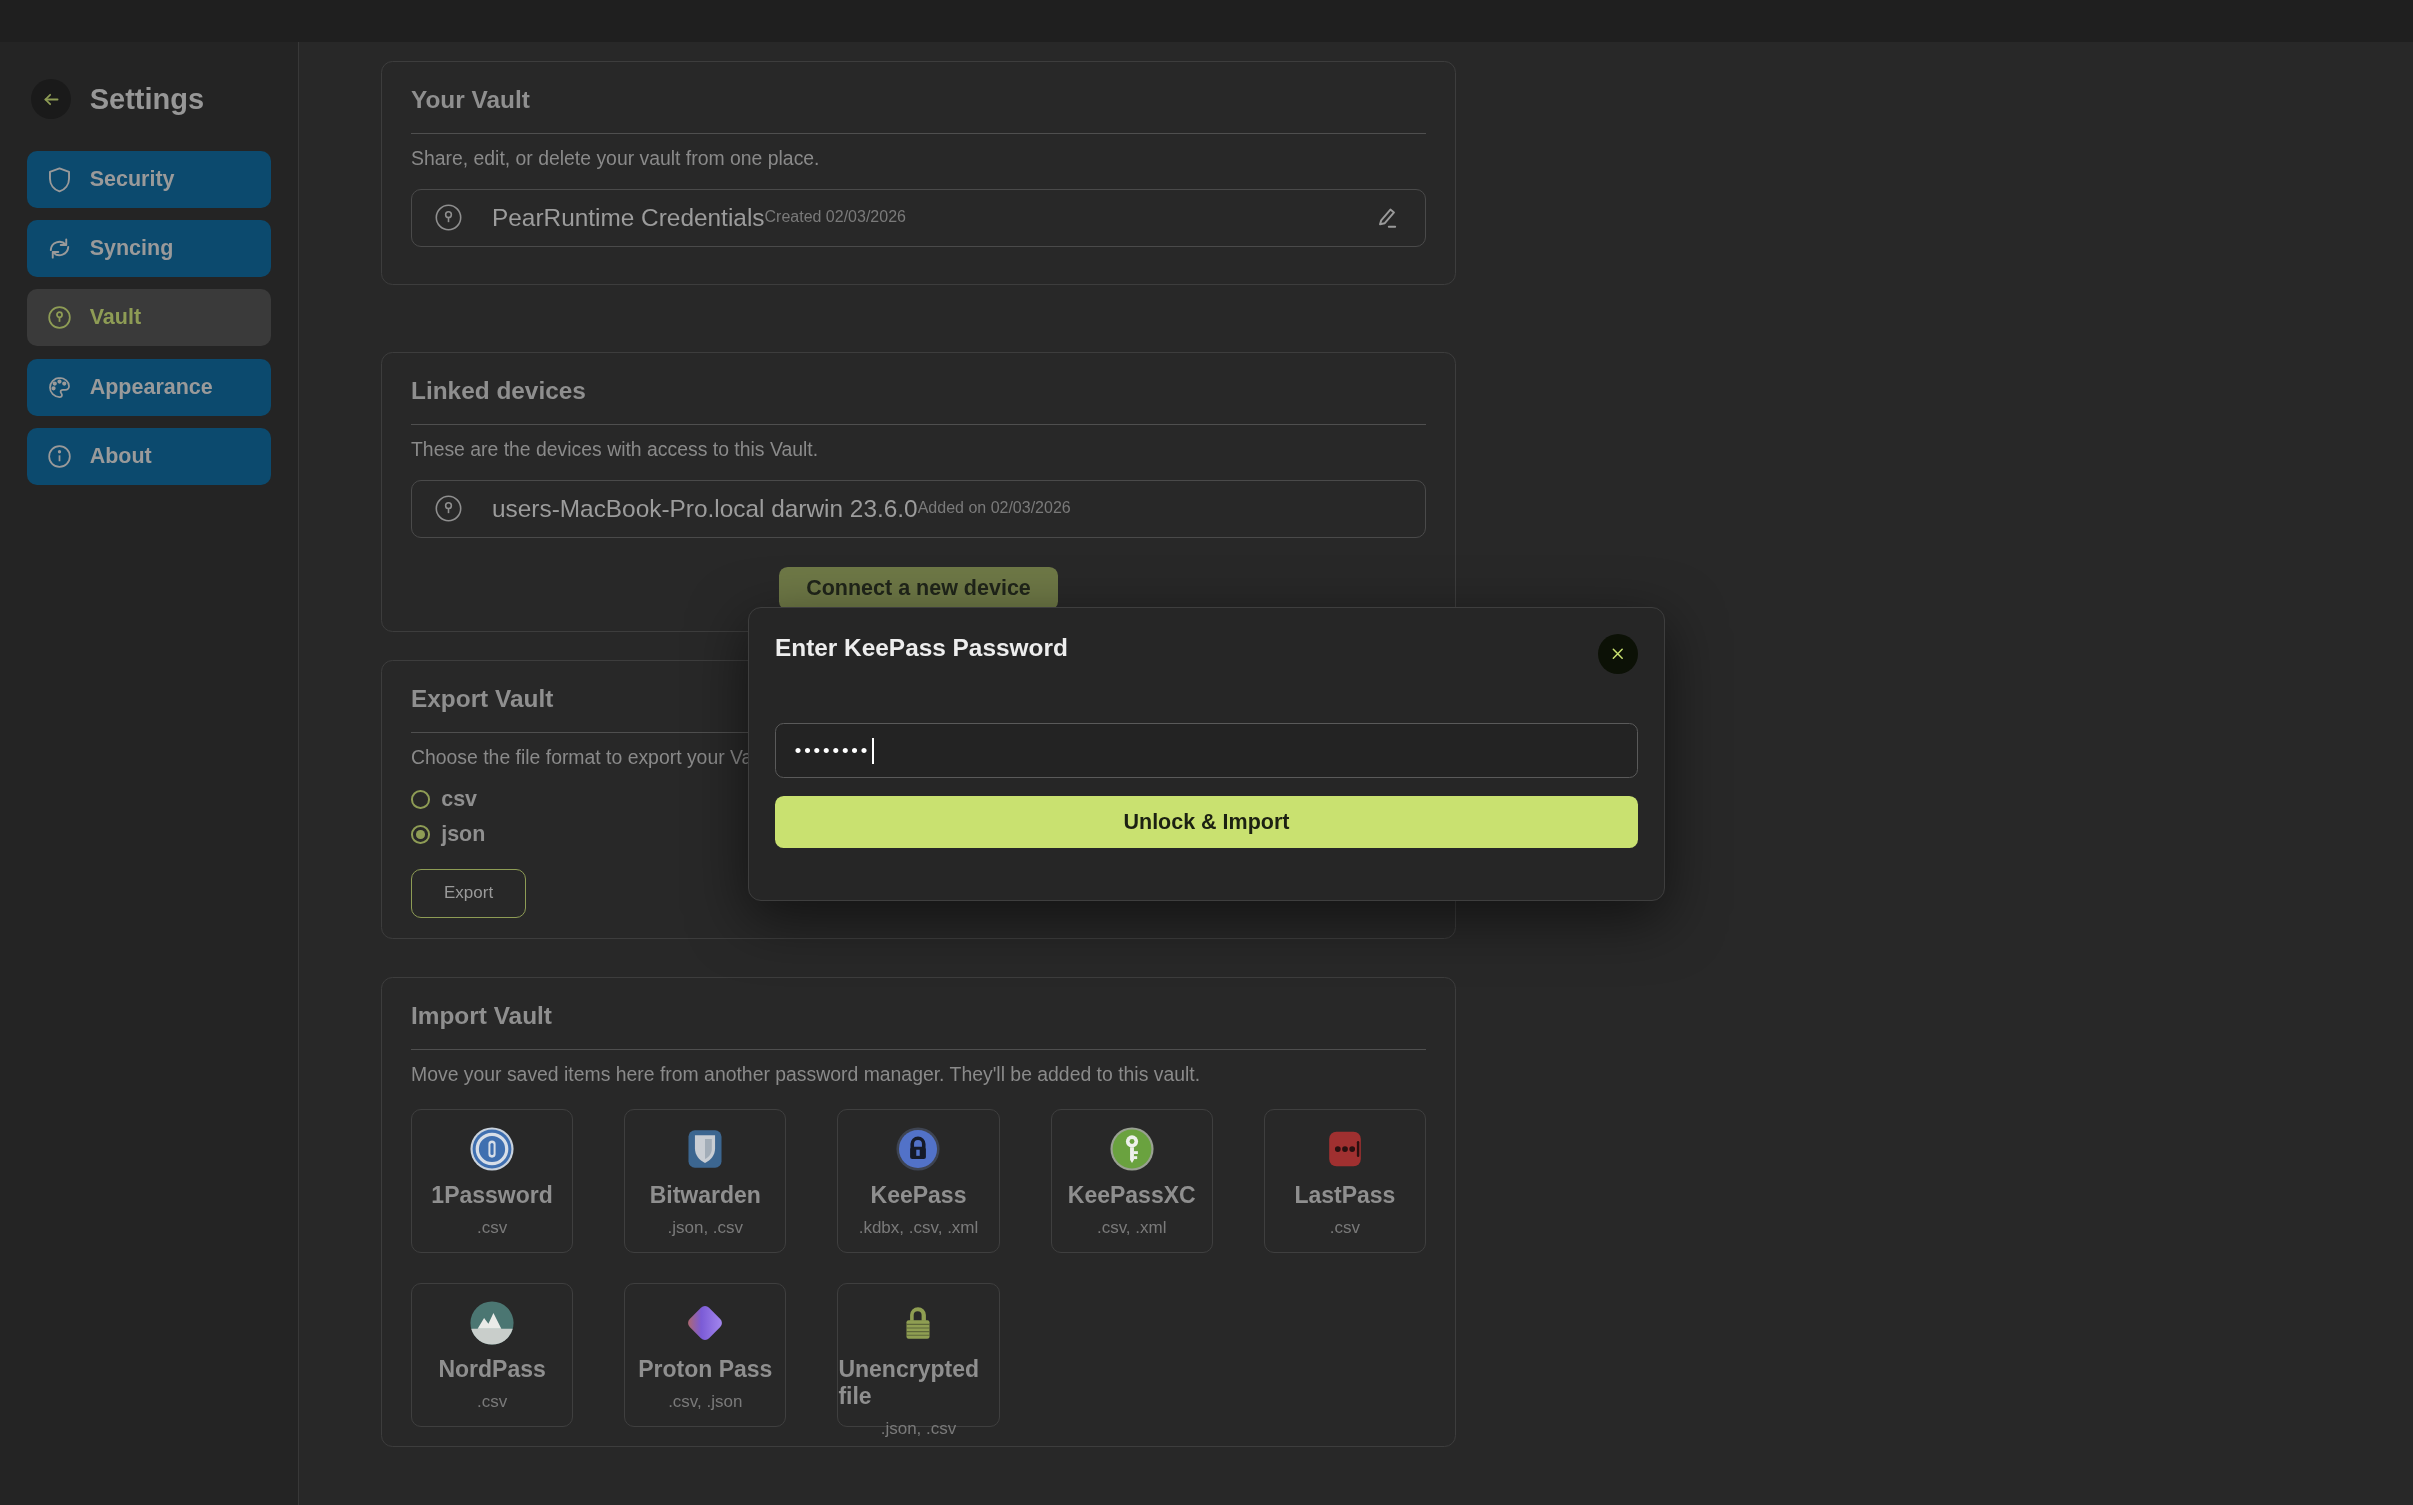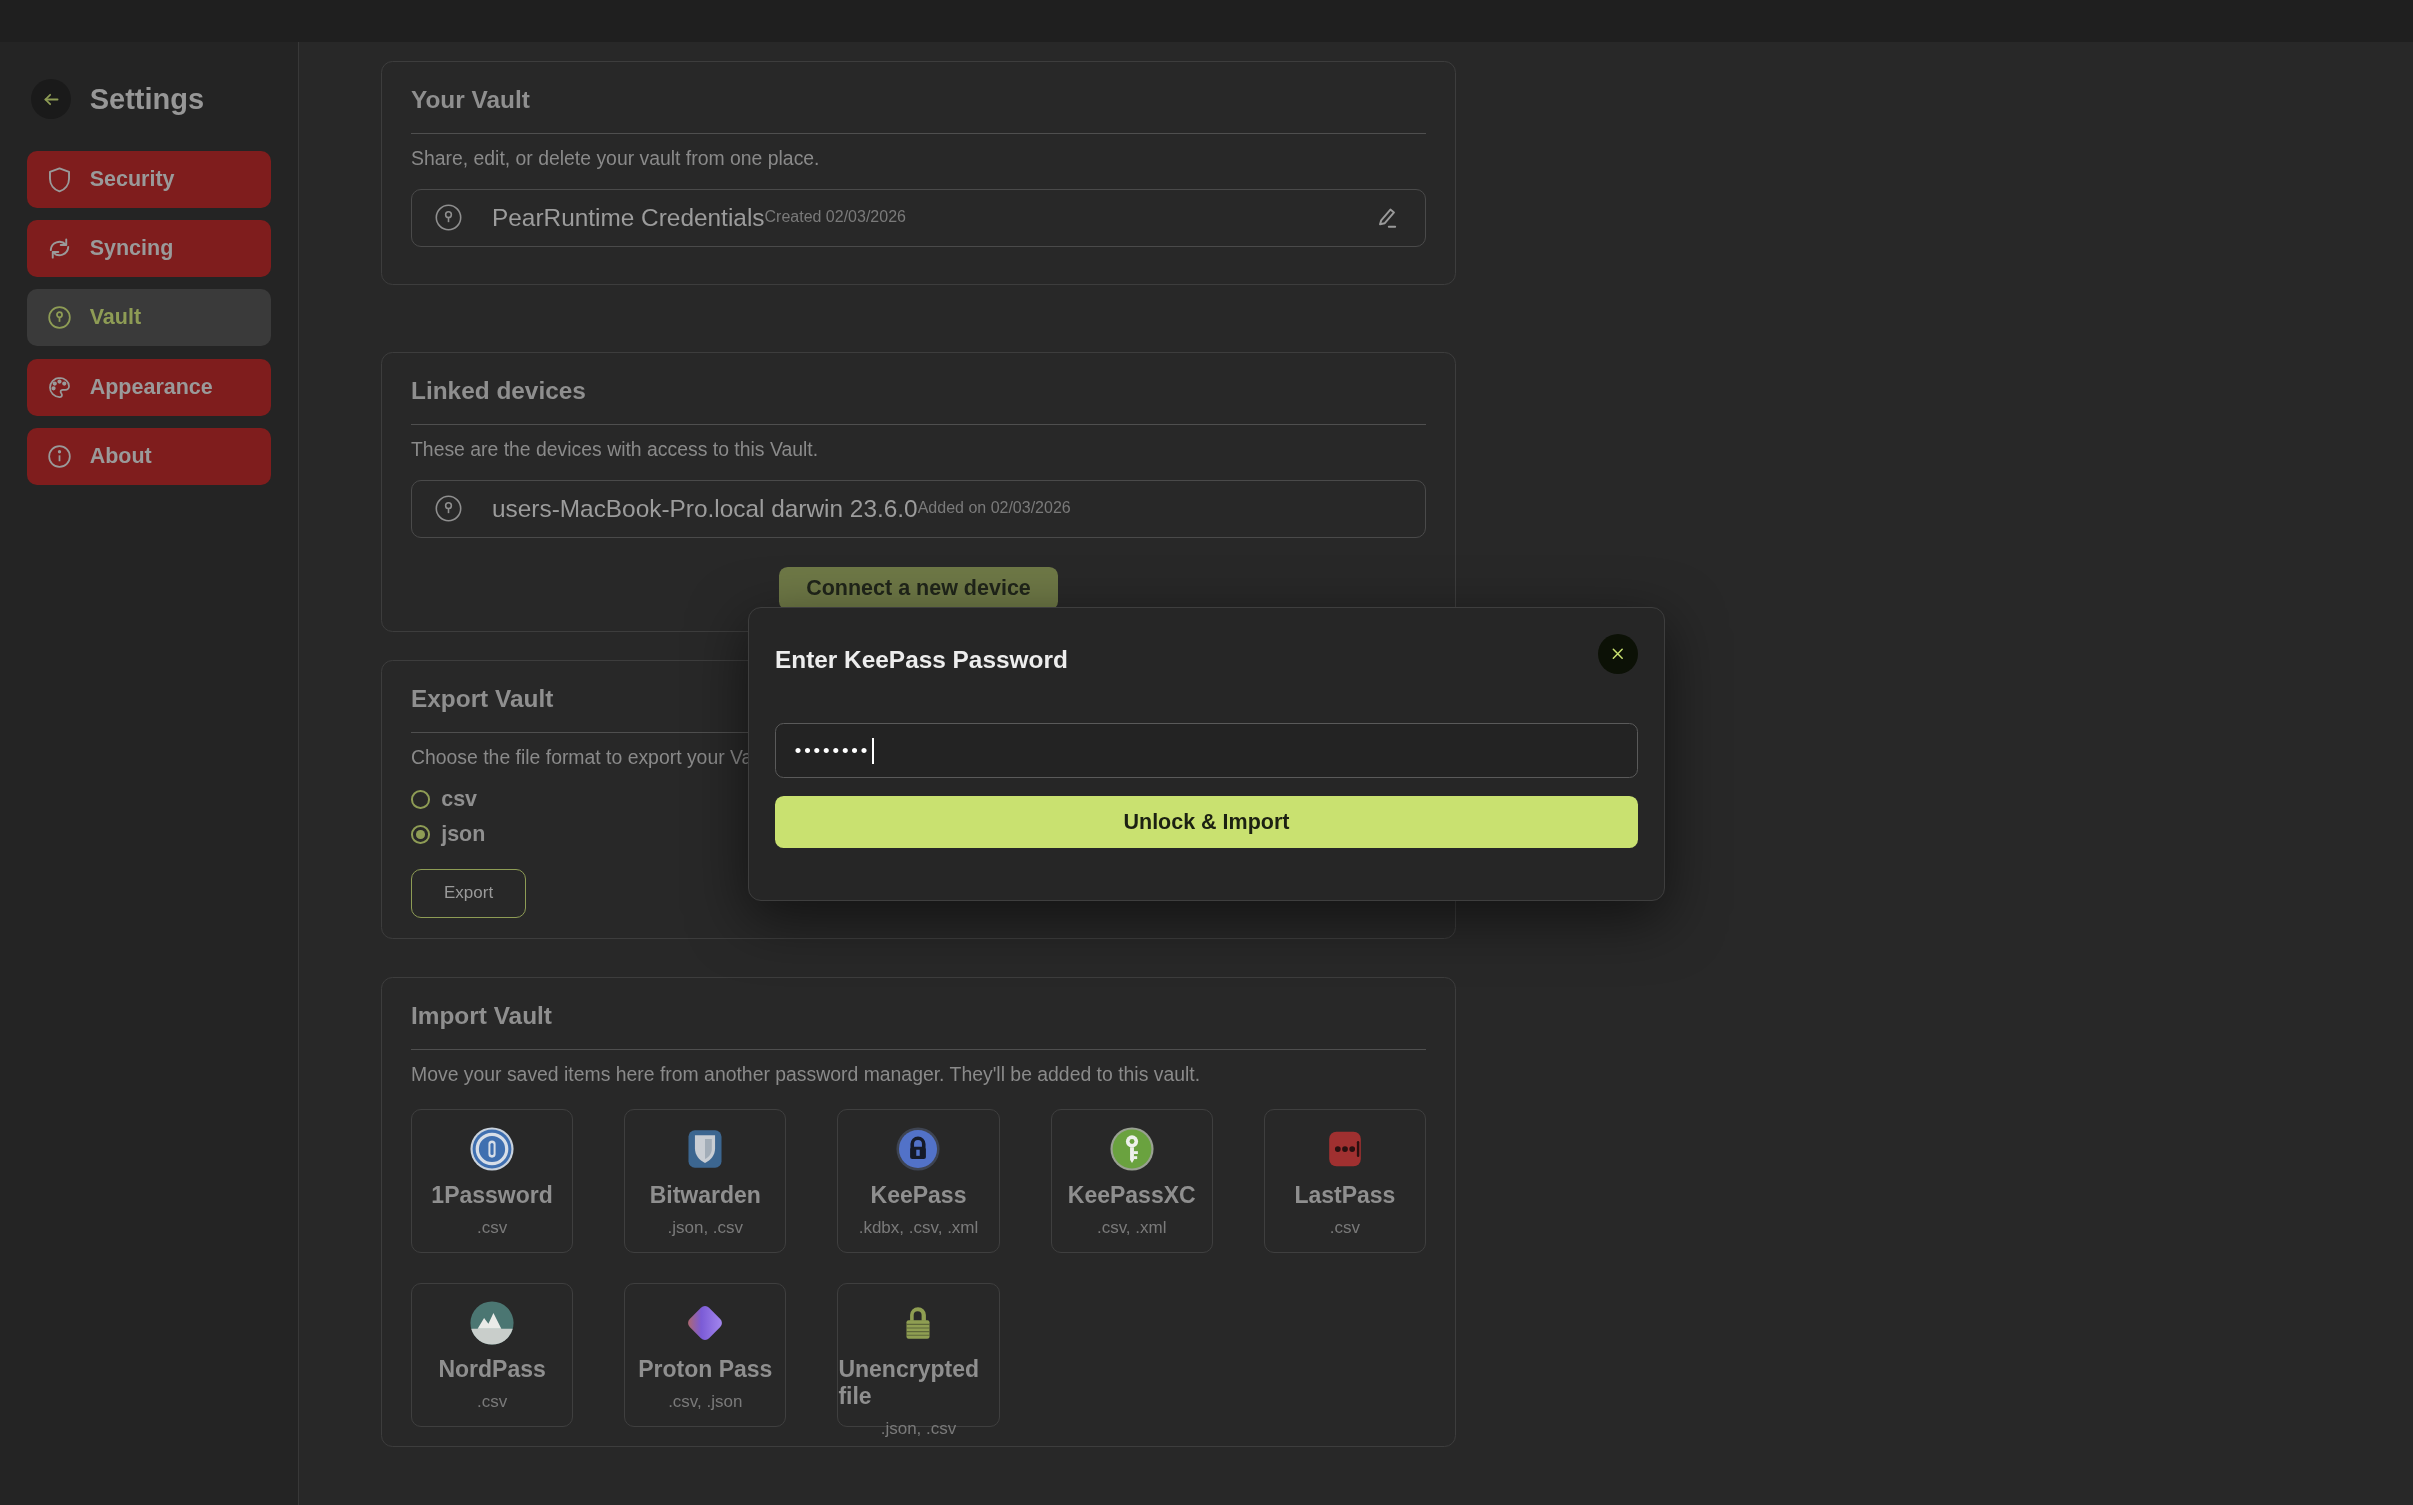--- a/index.html
+++ b/index.html
@@ -24,21 +24,21 @@
   .back-btn {
     width: 40px; height: 40px; border-radius: 50%;
     background: #1a1a1a; color: #8e9c55;
     display: flex; align-items: center; justify-content: center;
     cursor: pointer; flex: 0 0 auto;
   }
   .back-btn svg { width: 23px; height: 23px; }
   .sidebar-title { font-size: 29px; font-weight: 700; color: #979797; }
   .nav { margin-top: 32px; padding: 0 27px; display: flex; flex-direction: column; gap: 12.2px; }
   .nav-item {
-    height: 57px; border-radius: 10px; background: #7f1d1d;
+    height: 57px; border-radius: 10px; background: #0c4a6e;
     display: flex; align-items: center; gap: 17px; padding: 0 18.7px;
     color: #9a9a9a; cursor: pointer;
   }
   .nav-item.active { background: #3a3a3a; color: #8e9c55; }
   .nav-icon { width: 27px; height: 27px; display: inline-flex; }
   .nav-icon svg { width: 27px; height: 27px; }
   .nav-label { font-size: 21.5px; font-weight: 700; }
   
   .main { position: absolute; left: 352px; top: 42px; width: 2062px; height: 1464px; }
   .card {
@@ -101,21 +101,21 @@
   .tile-icon svg { width: 46px; height: 46px; }
   .tile-name { margin-top: 10px; font-size: 23px; font-weight: 700; color: #8f8f8f; }
   .tile-ext { margin-top: 8.6px; font-size: 17px; color: #7a7a7a; }
   
   .modal {
     position: absolute; left: 748px; top: 607px; width: 917px; height: 294px;
     background: #262626; border: 1.4px solid #3e3e3e; border-radius: 13px;
     box-shadow: 0 17px 57px rgba(0,0,0,0.55);
     padding: 0 26px; z-index: 10;
   }
-  .modal-header { padding-top: 26px; display: flex; align-items: flex-end; justify-content: space-between; }
+  .modal-header { padding-top: 26px; display: flex; align-items: flex-start; justify-content: space-between; }
   .modal-title { font-size: 24.4px; font-weight: 700; color: #ededed; }
   .modal-close {
     width: 40px; height: 40px; border-radius: 50%; background: #0c1106;
     color: #c9e170; display: flex; align-items: center; justify-content: center; cursor: pointer;
   }
   .modal-close svg { width: 21.5px; height: 21.5px; }
   .password-input {
     margin-top: 49px; height: 55px; border: 1.4px solid #5a5a5a; border-radius: 8.6px;
     background: #232323; display: flex; align-items: center; padding: 0 18.7px;
     cursor: text;

